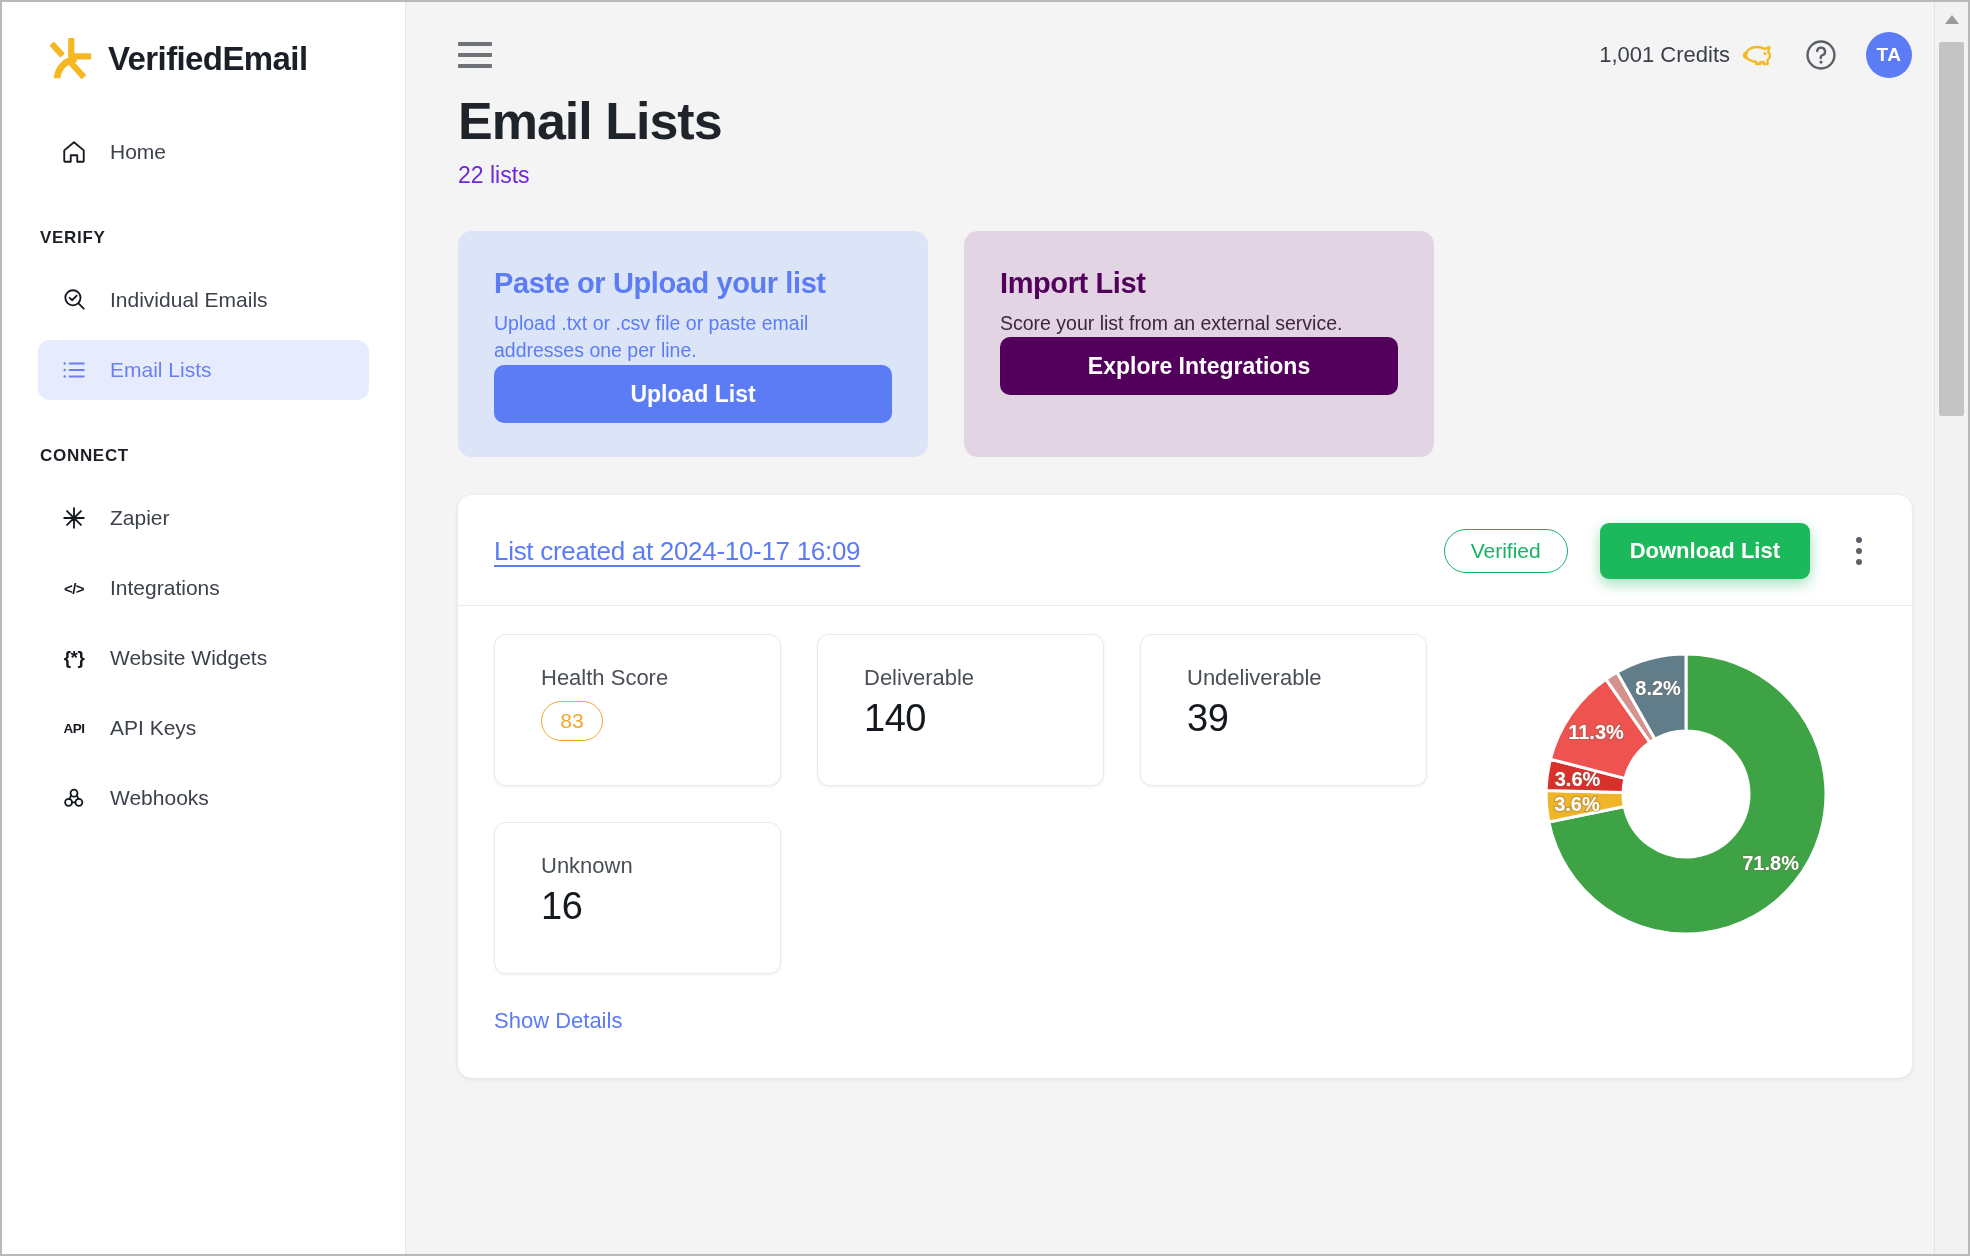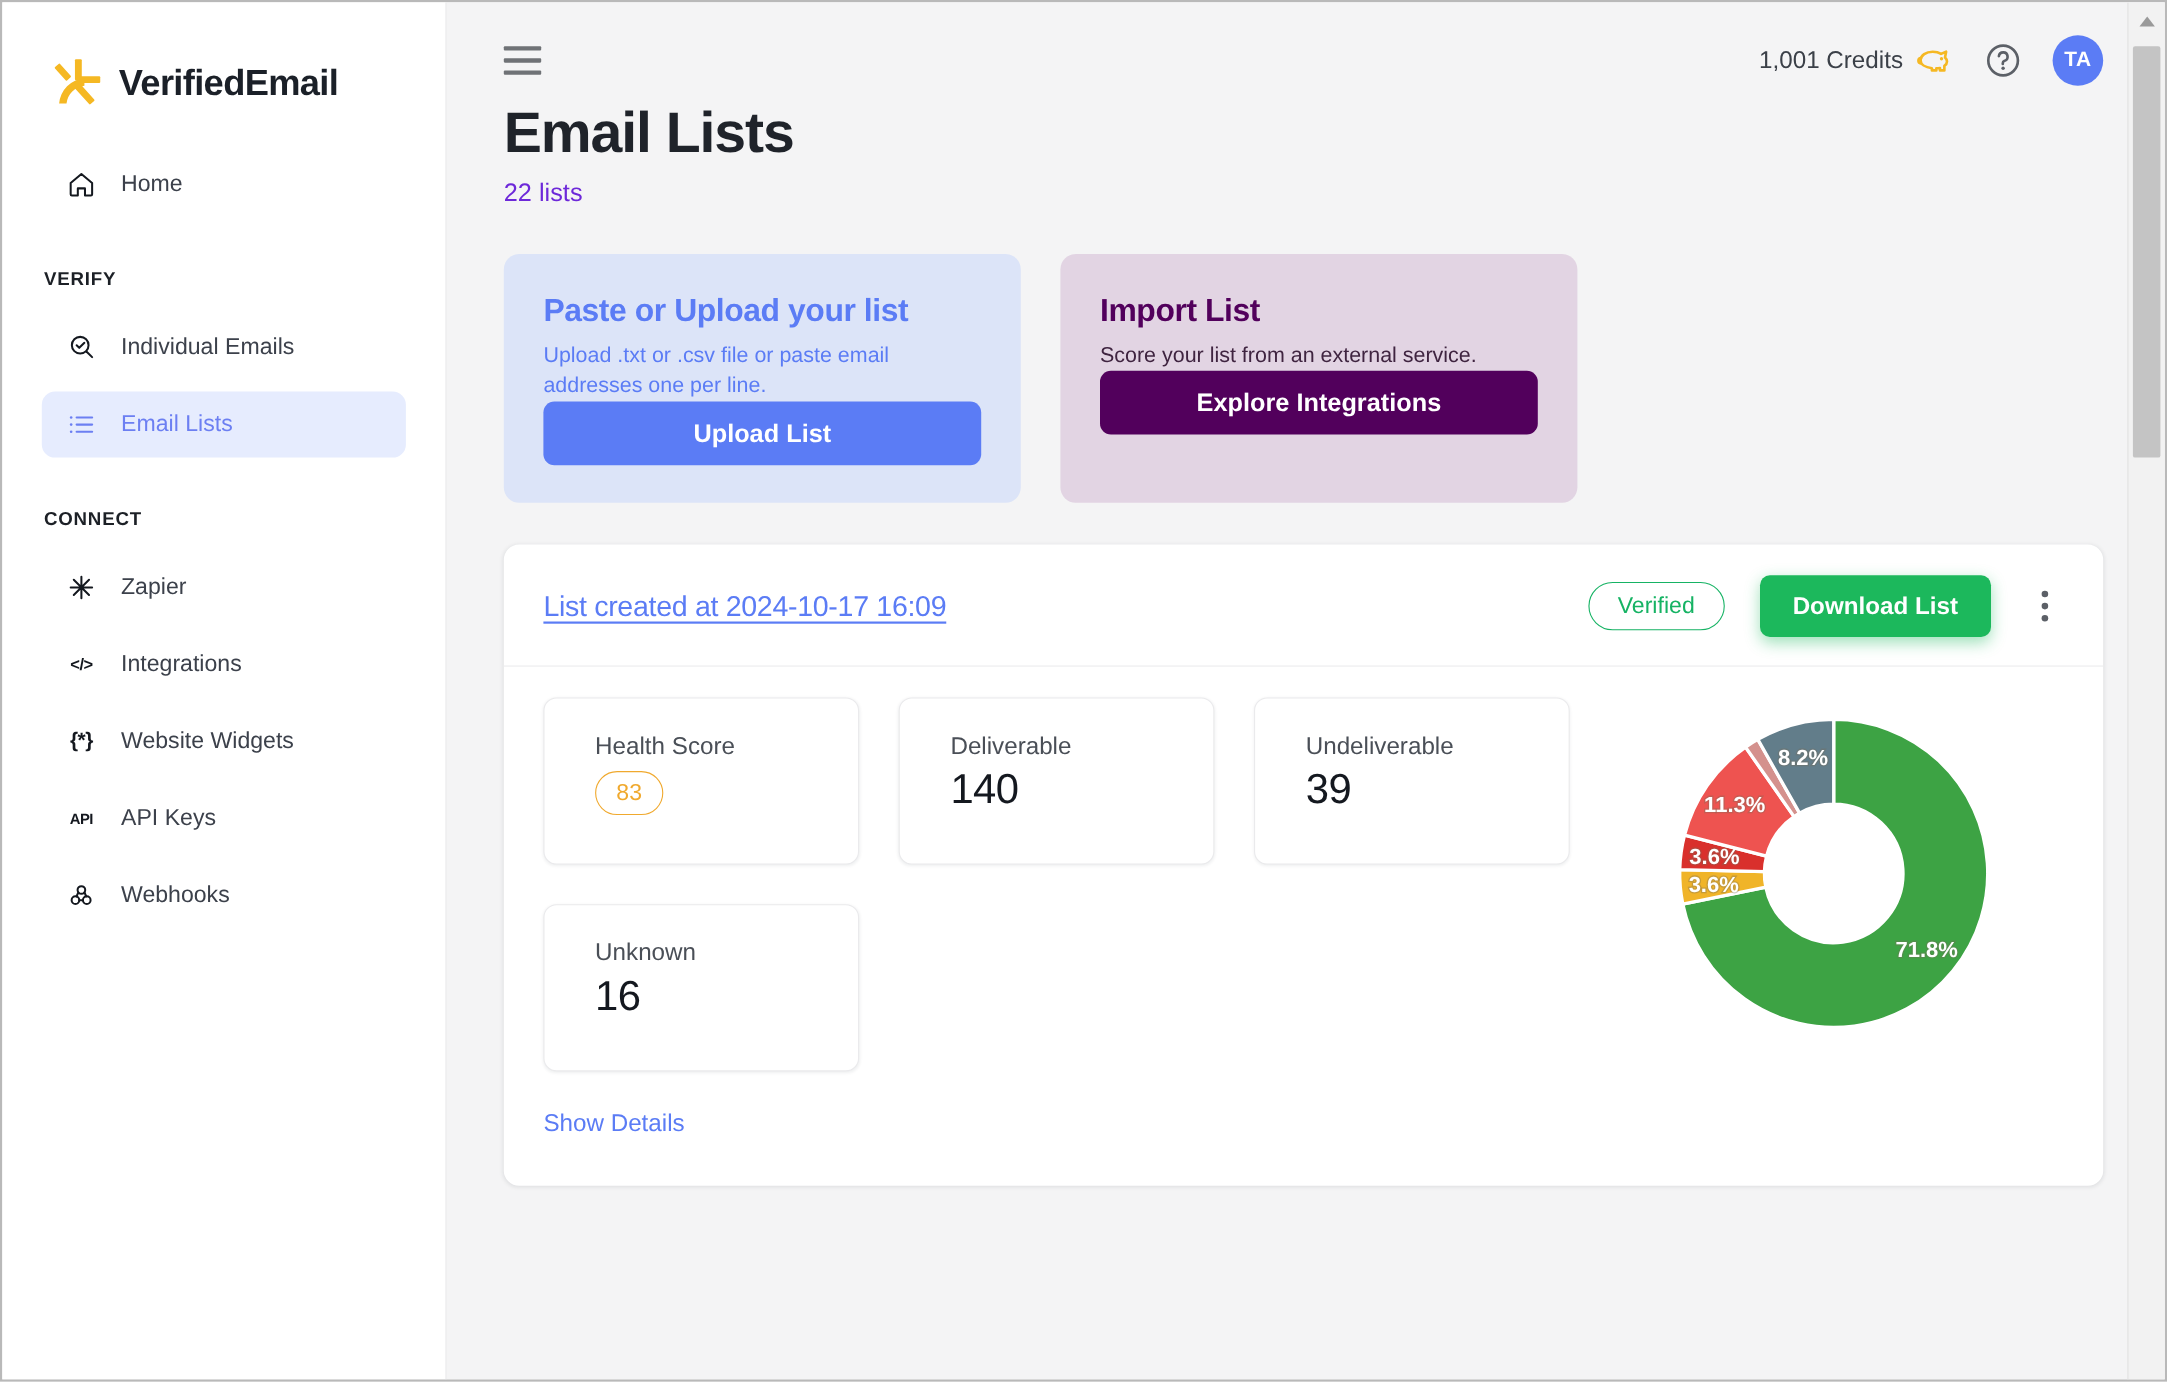--- a/index.html
+++ b/index.html
@@ -23,21 +23,20 @@
     width:404px; flex:0 0 404px;
     background:#ffffff;
     border-right:1px solid #e6e6e8;
     padding:0 0 0 0;
     position:relative;
     z-index:3;
   }
   .logo-row {
     display:flex; align-items:center; gap:14px;
     padding:34px 0 0 46px;
-    margin-top:16px;
   }
   .logo-mark { width:46px; height:46px; flex:0 0 46px; display:block; }
   .logo-text {
     font-size:33px; font-weight:bold; color:#1b2028;
     letter-spacing:-0.6px;
   }
   .nav-section-label {
     font-size:17px; font-weight:bold; color:#1c2026;
     letter-spacing:0.7px;
     padding:0 0 0 38px;
@@ -146,21 +145,21 @@
     background:#1cb85c; color:#fff; border:none;
     border-radius:9px; padding:15px 30px;
     font-size:22px; font-weight:bold; cursor:pointer;
     font-family:"Liberation Sans",sans-serif;
     box-shadow:0 5px 14px rgba(28,184,92,.42);
     position:relative;
   }
   .kebab { width:34px; display:flex; flex-direction:column; align-items:center; gap:5px; cursor:pointer; padding:6px 0; }
   .kebab i { width:6px; height:6px; background:#5c6067; border-radius:50%; display:block; }
 
-  .panel-body { display:flex; padding:28px 35px 44px 36px; position:relative; }
+  .panel-body { display:flex; padding:28px 16px 44px 36px; position:relative; }
   .stats-area { flex:1 1 auto; }
   .stat-row { display:flex; gap:36px; }
   .stat {
     width:287px; height:152px;
     background:#fff; border:1px solid #eaeaec;
     border-radius:12px;
     box-shadow:0 1px 3px rgba(20,25,40,.07);
     padding:30px 0 0 46px;
   }
   .stat-label { font-size:22px; color:#4a4f57; }

